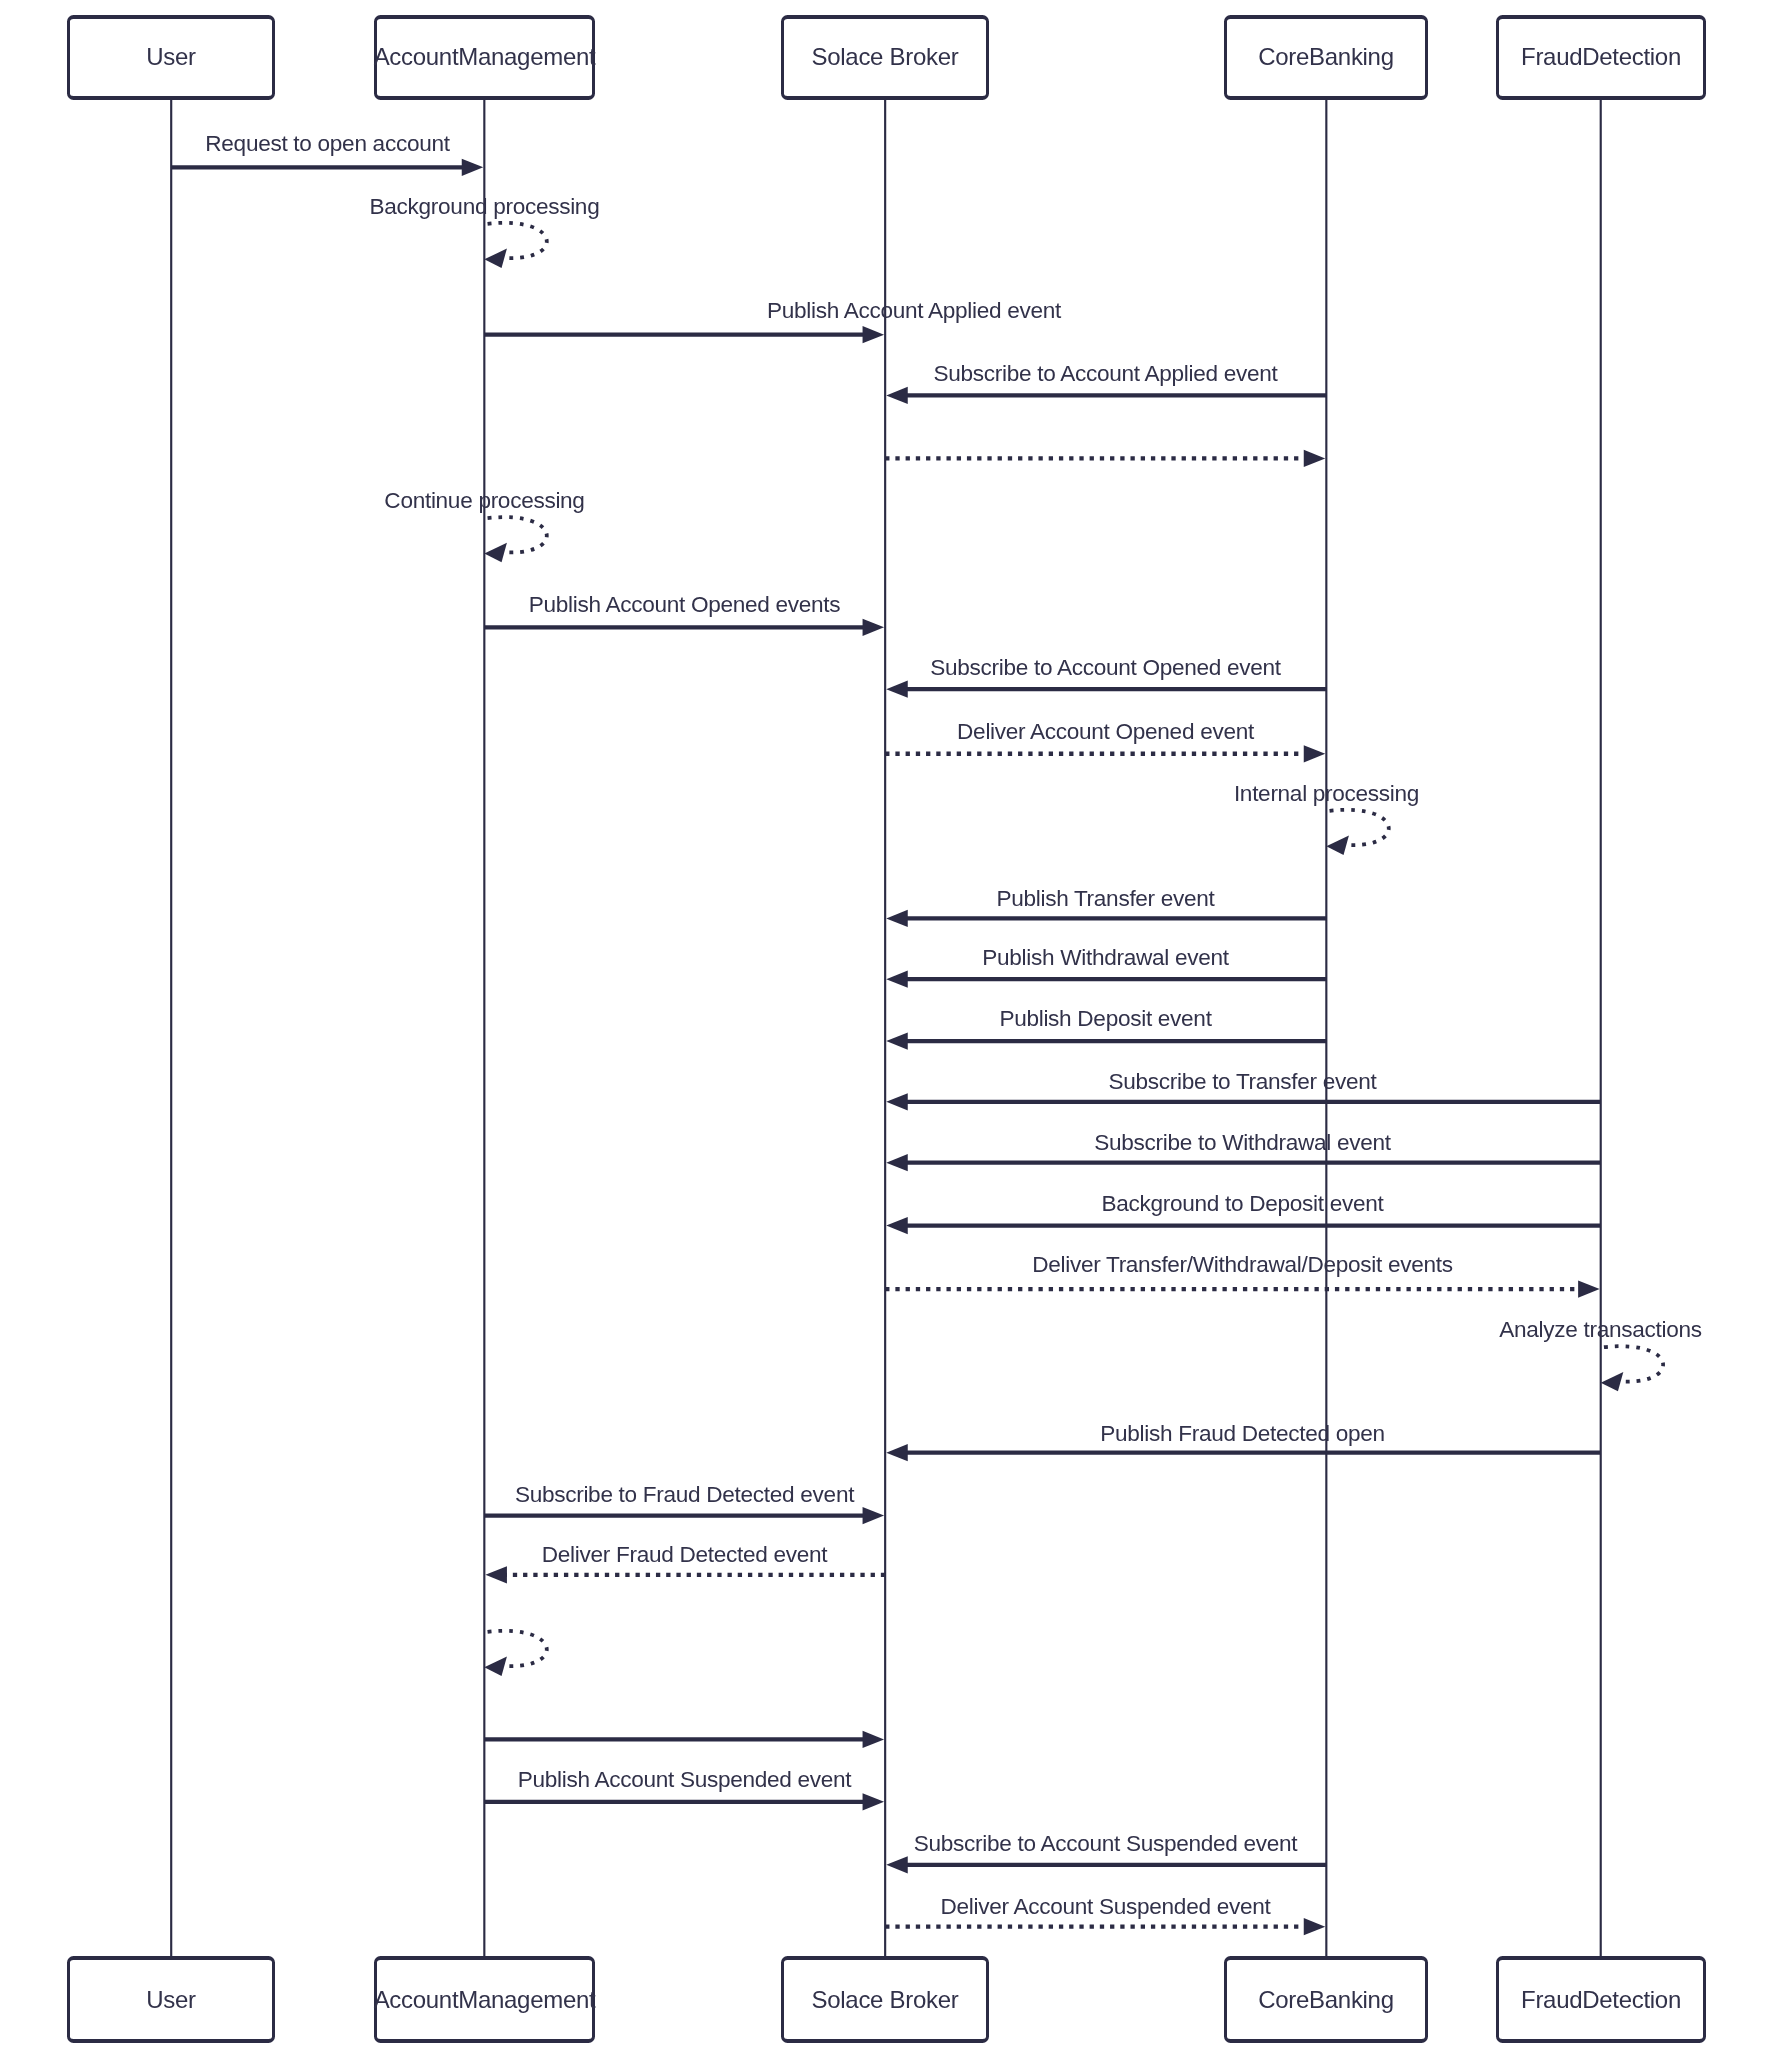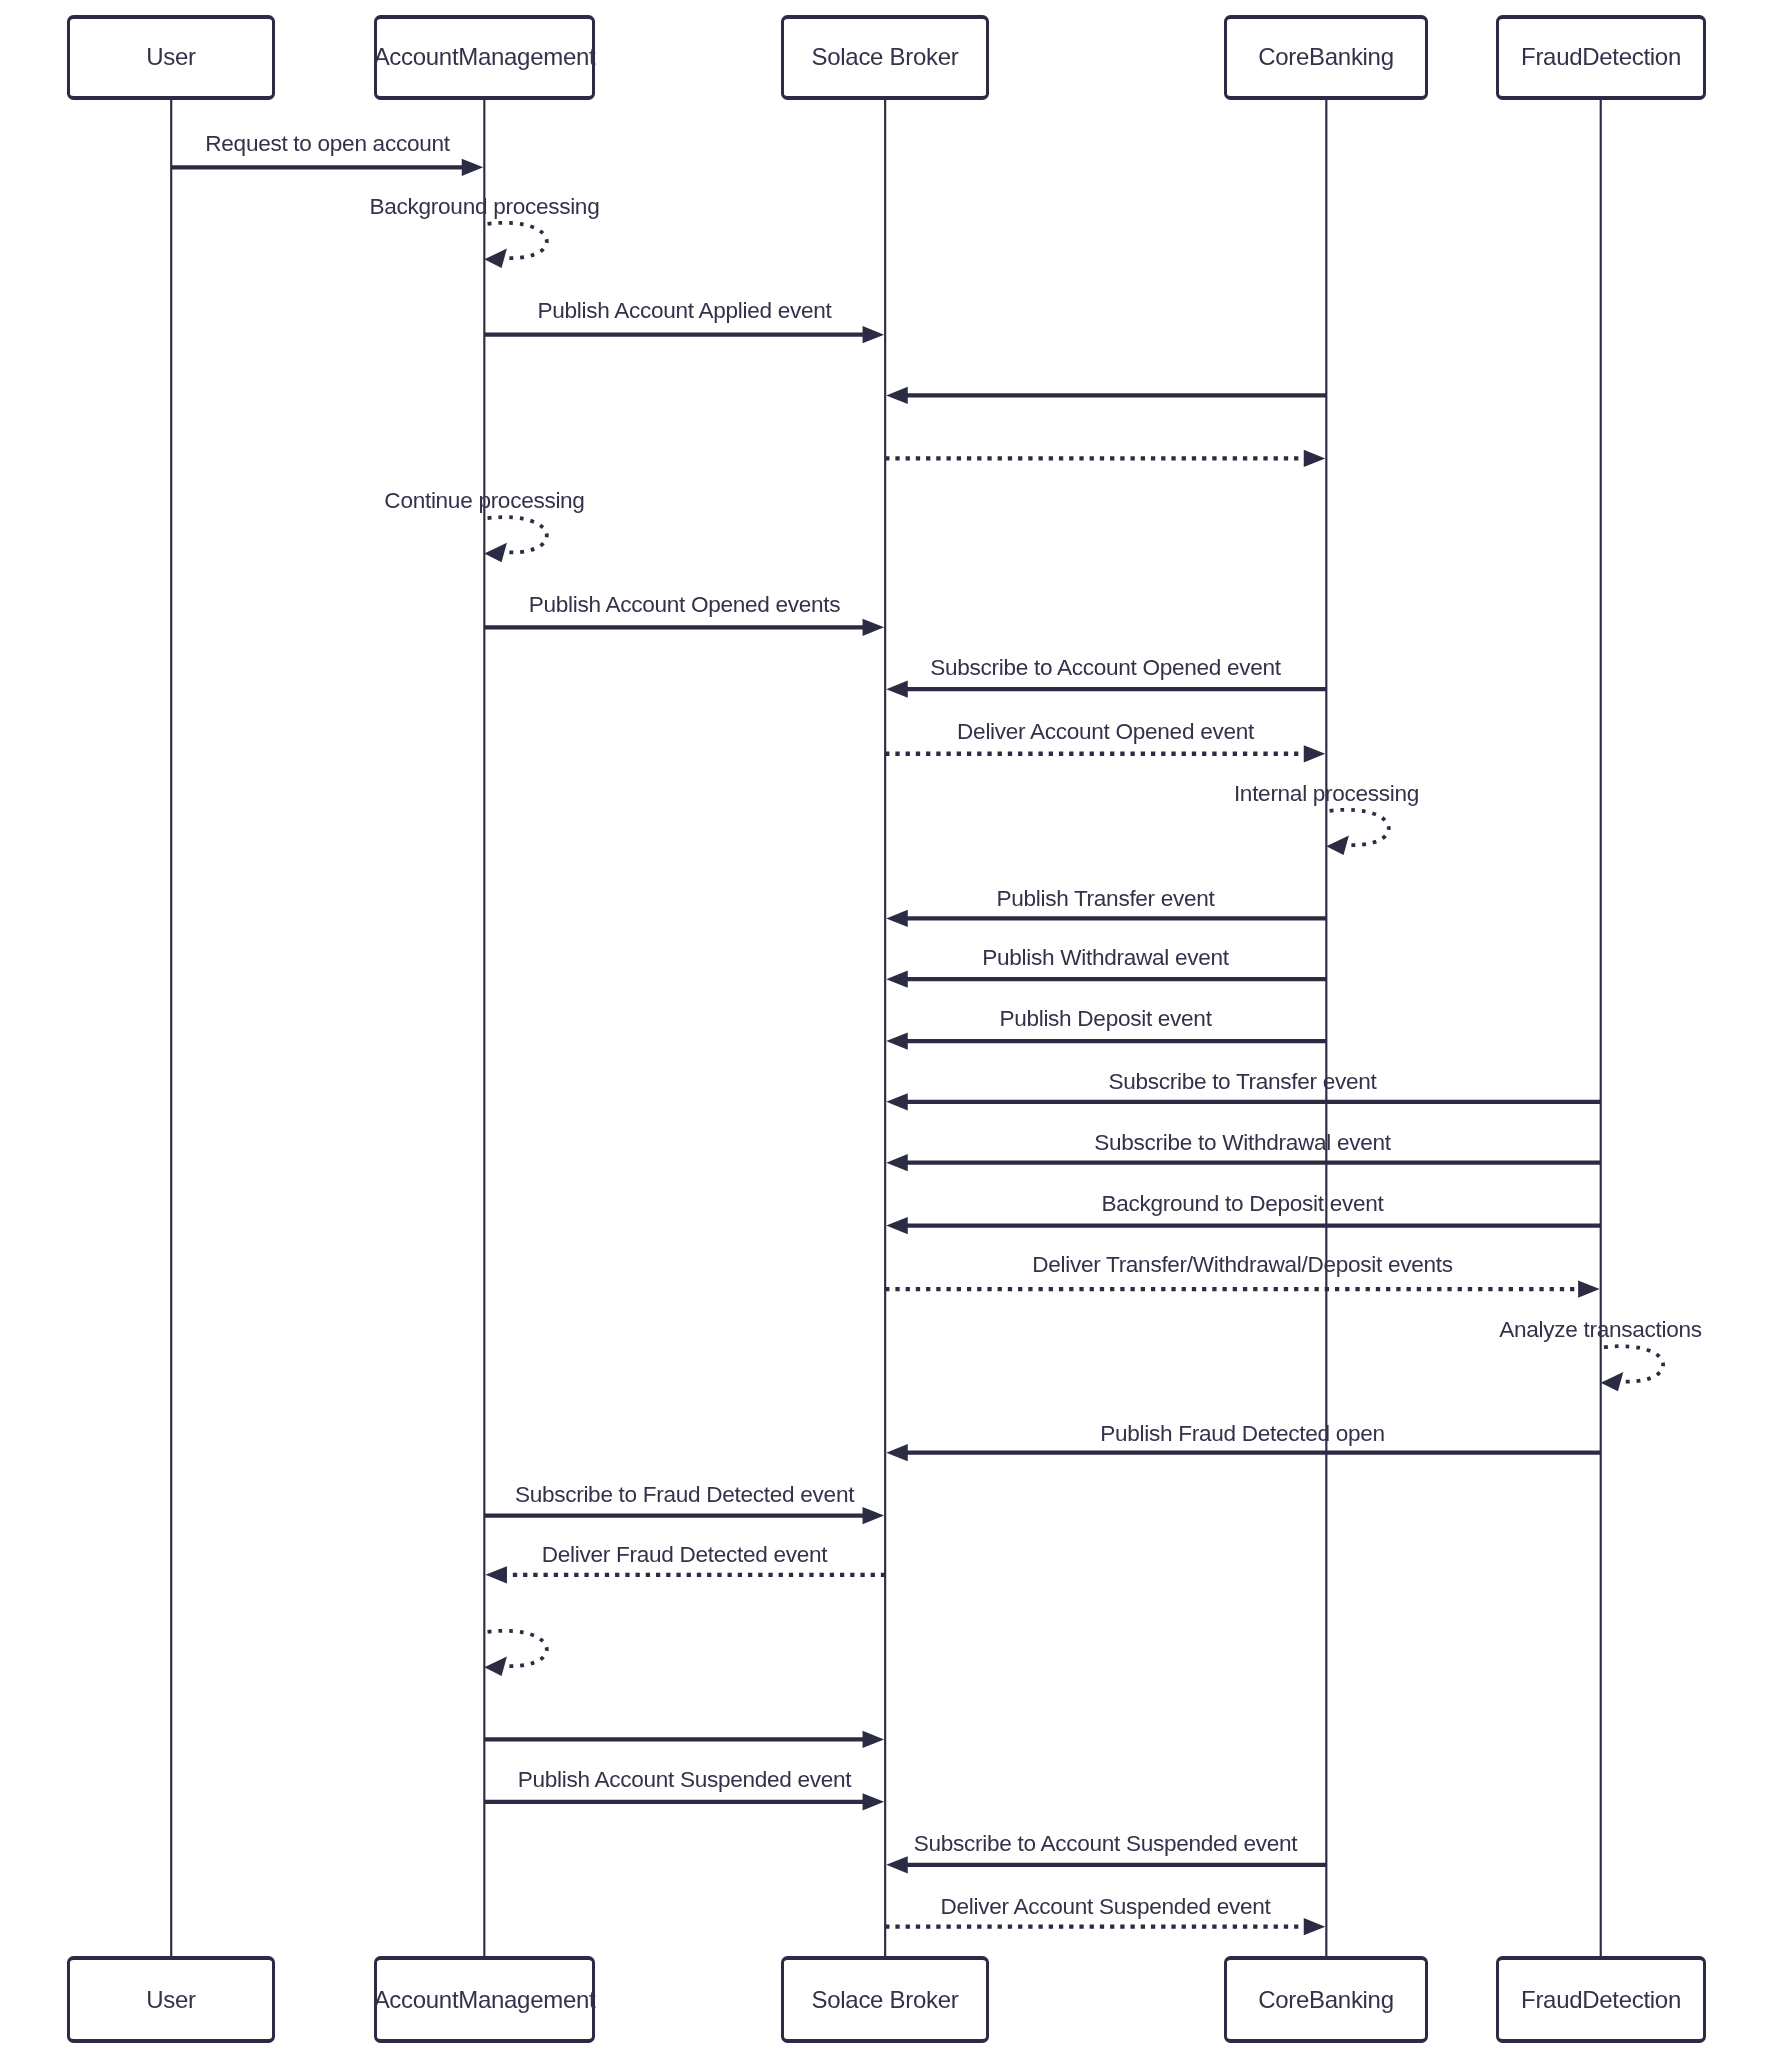--- a/index.html
+++ b/index.html
@@ -134,21 +134,22 @@
       <div class="pbox" style="left: 1496px; top: 14.5px; width: 210px; height: 85px;">
         <span class="plabel">FraudDetection</span>
       </div>
       <div class="pbox" style="left: 1496px; top: 1956px; width: 210px; height: 87px;">
         <span class="plabel">FraudDetection</span>
       </div>
     </div>
   <div id="labels">
       <div class="msg-label" style="left: -49px; top: 129px;">Request to open account</div>
       <div class="msg-label" style="left: 108px; top: 192px;">Background processing</div>
-      <div class="msg-label" style="left: 308px; top: 296px;">Publish Account Applied event</div>
+      <div class="msg-label" style="left: 308px; top: 296px; text-align: right;">Publish Account Applied event</div>
+      <div class="msg-label" style="left: 729px; top: 359px;">Subscribe to Account Applied event</div>
       <div class="msg-label" style="left: 108px; top: 486px;">Continue processing</div>
       <div class="msg-label" style="left: 308px; top: 590px;">Publish Account Opened events</div>
       <div class="msg-label" style="left: 729px; top: 653px;">Subscribe to Account Opened event</div>
       <div class="msg-label" style="left: 729px; top: 717px;">Deliver Account Opened event</div>
       <div class="msg-label" style="left: 950px; top: 779px;">Internal processing</div>
       <div class="msg-label" style="left: 729px; top: 884px;">Publish Transfer event</div>
       <div class="msg-label" style="left: 729px; top: 943px;">Publish Withdrawal event</div>
       <div class="msg-label" style="left: 729px; top: 1004px;">Publish Deposit event</div>
       <div class="msg-label" style="left: 866px; top: 1067px;">Subscribe to Transfer event</div>
       <div class="msg-label" style="left: 866px; top: 1128px;">Subscribe to Withdrawal event</div>

